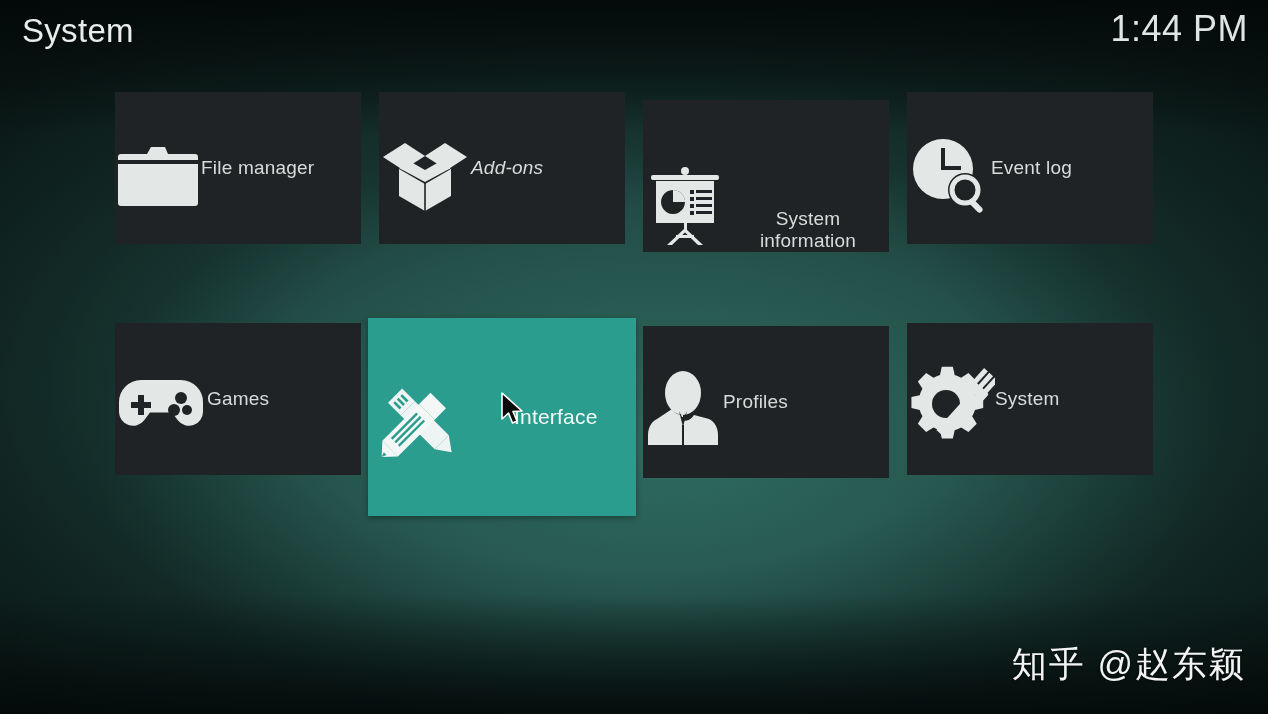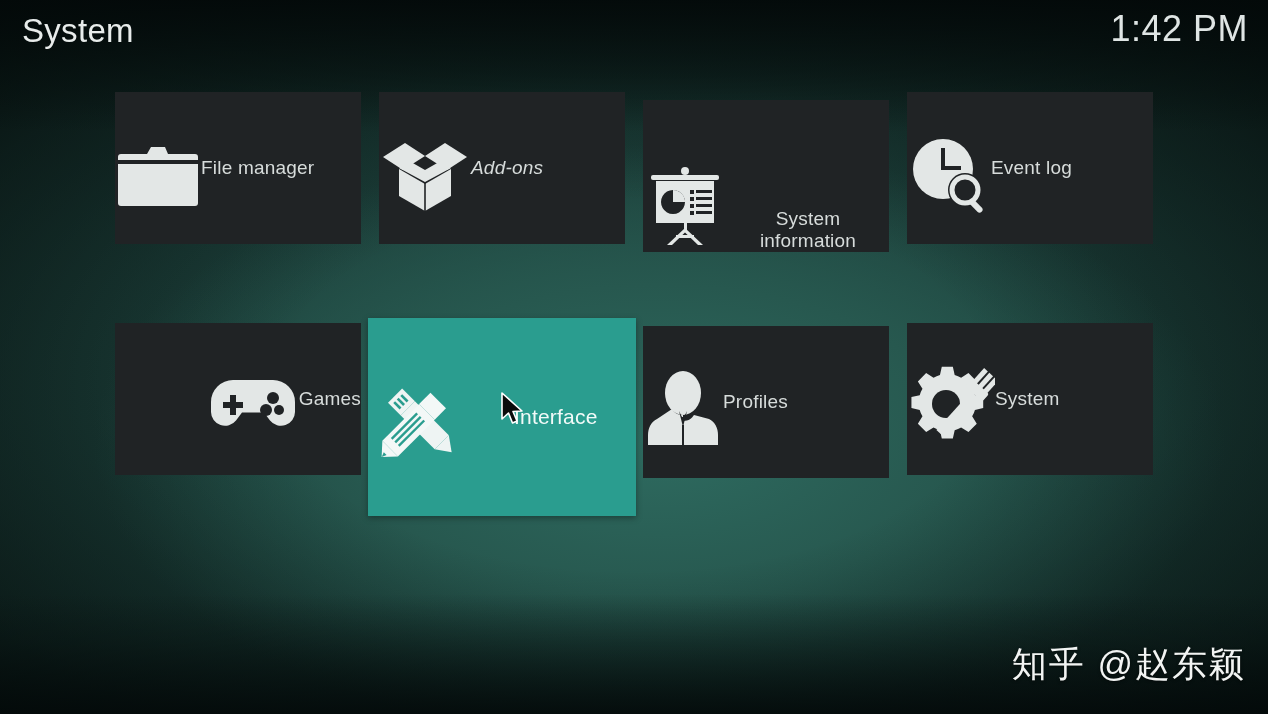--- a/index.html
+++ b/index.html
@@ -84,21 +84,21 @@
   .tile.selected .tile-label {
     font-size:21px; color:#f2faf8;
   }
 
   
   #tile-file-manager       { left:115px; top:92px; }
   #tile-addons             { left:379px; top:92px;font-style:italic; }
   #tile-system-information { left:643px; top:100px;align-items:flex-end; }
   #tile-event-log          { left:907px; top:92px; }
 
-  #tile-games     { left:115px; top:323px;justify-content:flex-end; }
+  #tile-games     { left:115px; top:323px; }
   #tile-interface { left:368px; top:318px; }
   #tile-profiles  { left:643px; top:326px;align-items:center; }
   #tile-system    { left:907px; top:323px; }
 
   #tile-coreelec  { left:115px; top:494px; }
 
   
   .group-label {
     position:absolute;
     left:0; right:0; top:282px;
@@ -133,21 +133,21 @@
 <div id="screen">
 
   <div class="bg-base"></div>
   <div class="bg-glow"></div>
   <div class="bg-vignette"></div>
   <div class="bg-topdark"></div>
   <div class="bg-botdark"></div>
 
   <div class="header">
     <div class="header-title">System</div>
-    <div class="header-clock">1:42 PM</div>
+    <div class="header-clock">1:44 PM</div>
   </div>
 
   <div class="tile" id="tile-file-manager">
     <div class="tile-icon">
       <svg width="86" height="74" viewBox="0 0 86 74">
         <path d="M6 16 h26 l4 -7 h14 l3 7 h27 a3 3 0 0 1 3 3 v3 H3 v-3 a3 3 0 0 1 3 -3 z" fill="#e3e7e6"></path>
         <path d="M3 26 h80 v39 a3 3 0 0 1 -3 3 H6 a3 3 0 0 1 -3 -3 z" fill="#e3e7e6"></path>
       </svg>
     </div>
     <div class="tile-label">File manager</div>

